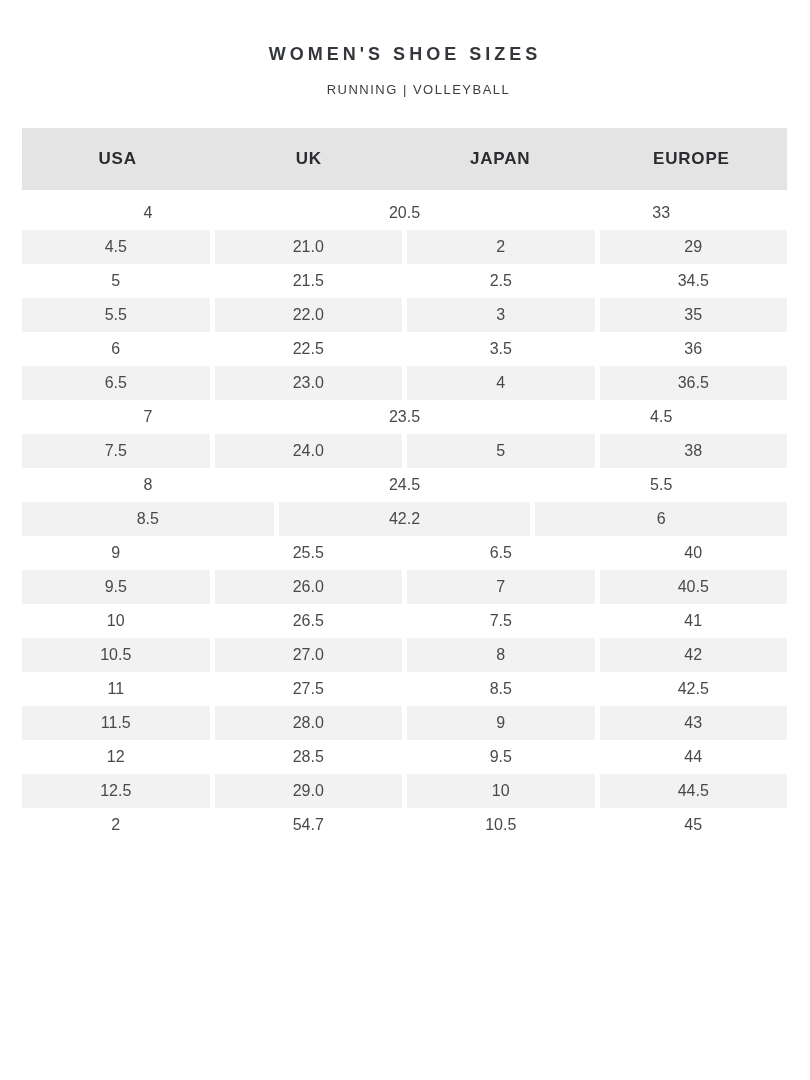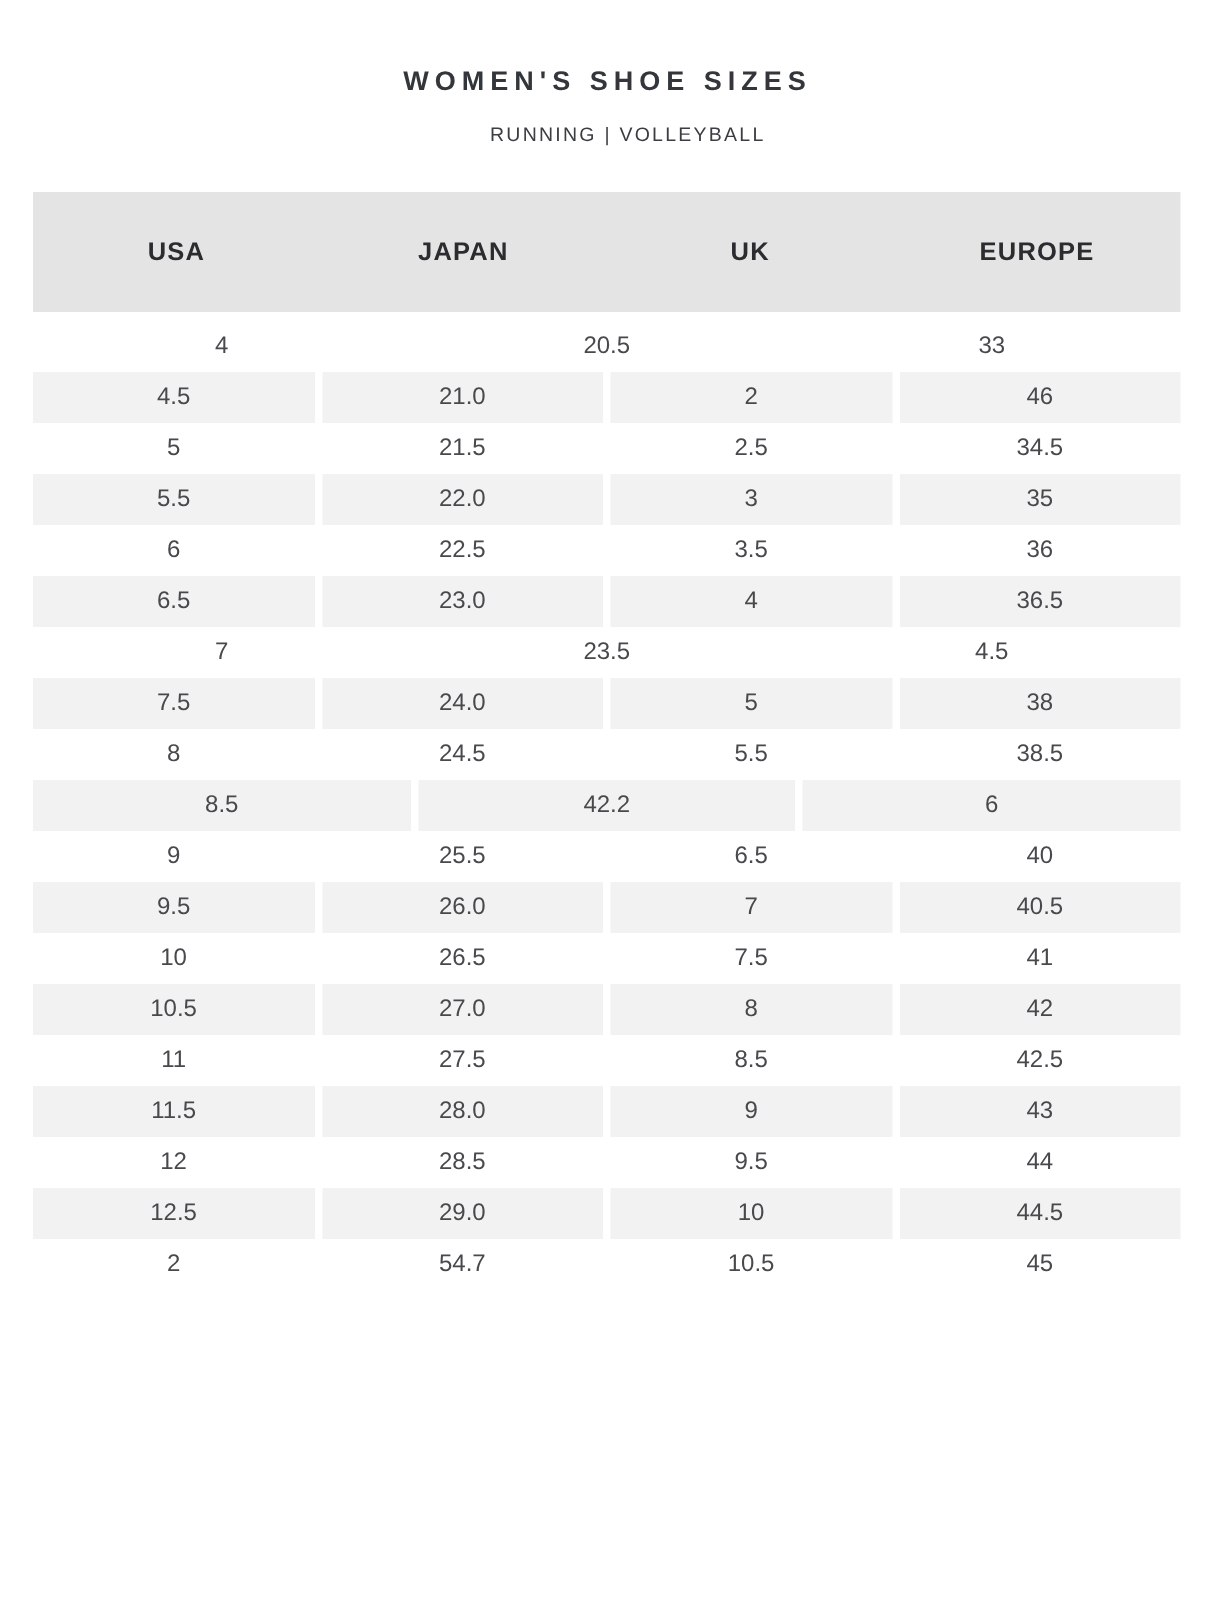--- a/index.html
+++ b/index.html
@@ -34,21 +34,21 @@
     color: #3a3d42;
     margin-top: 18px;
     padding-left: 27px;
   }
   .size-table {
     margin: 30px 23px 0 22px;
   }
   .thead {
     display: flex;
     align-items: center;
-    height: 80px;
+    height: 62px;
     background: #e4e4e4;
   }
   .hcell {
     flex: 1;
     text-align: center;
     font-size: 17px;
     font-weight: 700;
     letter-spacing: 0.8px;
     color: #2a2c2f;
   }
@@ -78,36 +78,36 @@
 <div class="page">
 
   <div class="title">WOMEN'S SHOE SIZES</div>
 
   <div class="subtitle">RUNNING | VOLLEYBALL</div>
 
   <div class="size-table">
 
     <div class="thead">
       <div class="hcell">USA</div>
+      <div class="hcell">UK</div>
       <div class="hcell">JAPAN</div>
-      <div class="hcell">UK</div>
       <div class="hcell">EUROPE</div>
     </div>
 
     <div class="tbody">
         <div class="trow">
           <div class="tcell">4</div>
           <div class="tcell">20.5</div>
           <div class="tcell">33</div>
         </div>
         <div class="trow striped">
           <div class="tcell">4.5</div>
           <div class="tcell">21.0</div>
           <div class="tcell">2</div>
-          <div class="tcell">46</div>
+          <div class="tcell">29</div>
         </div>
         <div class="trow">
           <div class="tcell">5</div>
           <div class="tcell">21.5</div>
           <div class="tcell">2.5</div>
           <div class="tcell">34.5</div>
         </div>
         <div class="trow striped">
           <div class="tcell">5.5</div>
           <div class="tcell">22.0</div>
@@ -134,21 +134,20 @@
         <div class="trow striped">
           <div class="tcell">7.5</div>
           <div class="tcell">24.0</div>
           <div class="tcell">5</div>
           <div class="tcell">38</div>
         </div>
         <div class="trow">
           <div class="tcell">8</div>
           <div class="tcell">24.5</div>
           <div class="tcell">5.5</div>
-          <div class="tcell">38.5</div>
         </div>
         <div class="trow striped">
           <div class="tcell">8.5</div>
           <div class="tcell">42.2</div>
           <div class="tcell">6</div>
         </div>
         <div class="trow">
           <div class="tcell">9</div>
           <div class="tcell">25.5</div>
           <div class="tcell">6.5</div>

